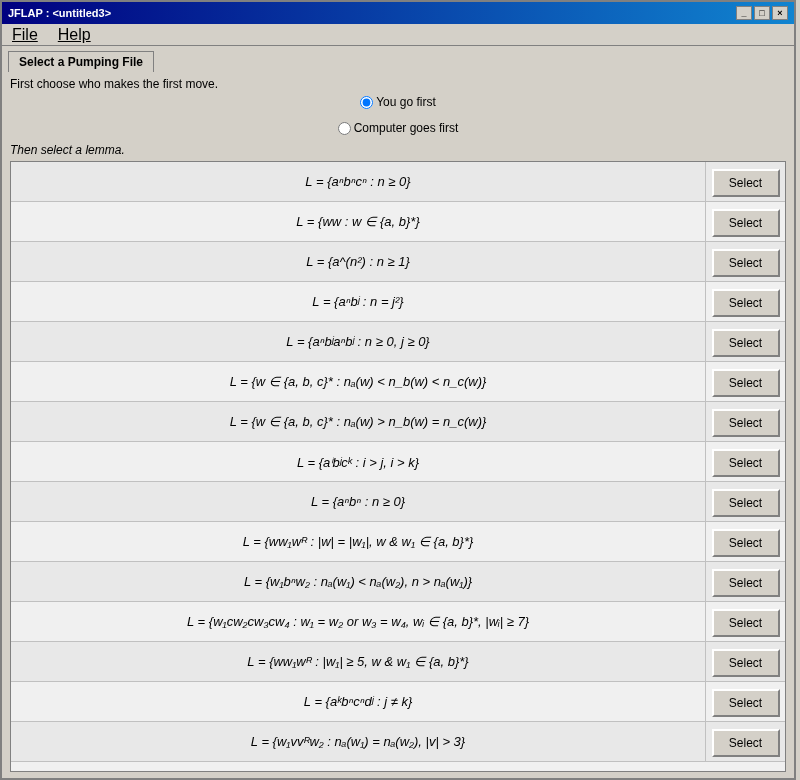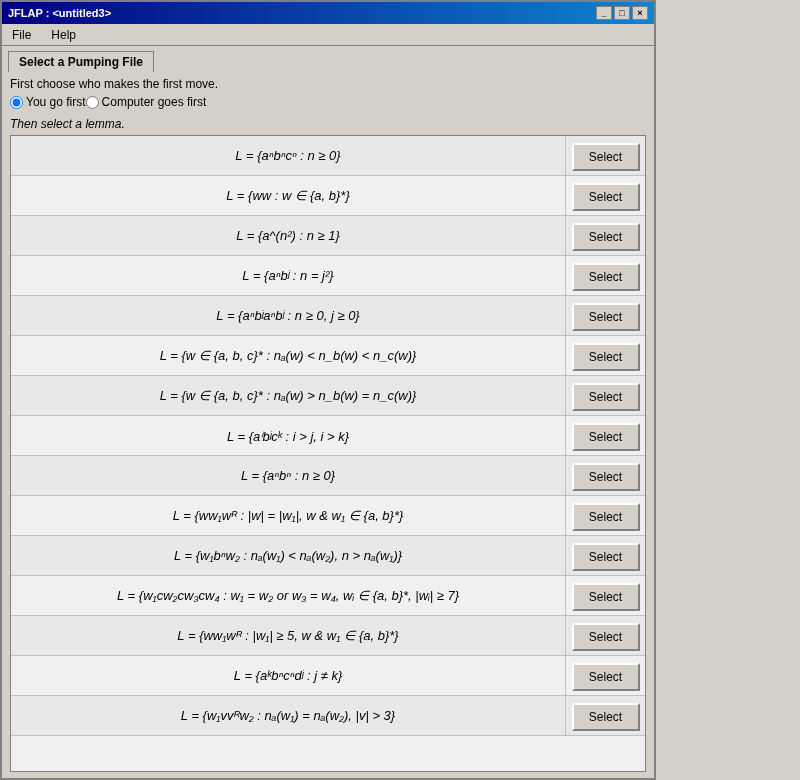--- a/index.html
+++ b/index.html
@@ -5,21 +5,21 @@
     * { box-sizing: border-box; margin: 0; padding: 0; }
     body {
       font-family: 'Segoe UI', Arial, sans-serif;
       font-size: 12px;
       background: #d4d0c8;
       width: 800px;
       height: 780px;
       overflow: hidden;
     }
     .window {
-      width: 656px;
+      width: 796px;
       height: 780px;
       border: 2px solid #808080;
       background: #d4d0c8;
       display: flex;
       flex-direction: column;
     }
     .title-bar {
       background: linear-gradient(to right, #000080, #1084d0);
       color: white;
       padding: 3px 6px;
@@ -54,22 +54,23 @@
       padding: 2px 4px;
       display: flex;
       gap: 8px;
       height: 22px;
       align-items: center;
       border-bottom: 1px solid #808080;
       flex-shrink: 0;
     }
     .menu-item {
       padding: 2px 6px;
-      font-size: 12px;
-      cursor: pointer;
+      font-size: 16px;
+      cursor: pointer;
+      text-decoration: underline;
     }
     .tab-bar {
       padding: 4px 6px 0 6px;
       background: #d4d0c8;
       flex-shrink: 0;
     }
     .tab {
       display: inline-block;
       padding: 3px 10px;
       background: #d4d0c8;
@@ -96,22 +97,24 @@
     .first-move-section {
       margin-bottom: 4px;
       flex-shrink: 0;
     }
     .first-move-text {
       font-size: 12px;
       margin-bottom: 4px;
     }
     .radio-group {
       display: flex;
-      align-items: flex-start;
+      align-items: center;
+      gap: 12px;
       margin-bottom: 4px;
+      flex-direction: column;
     }
     .radio-label {
       display: flex;
       align-items: center;
       gap: 3px;
       font-size: 12px;
       cursor: pointer;
     }
     .then-select {
       font-size: 12px;

